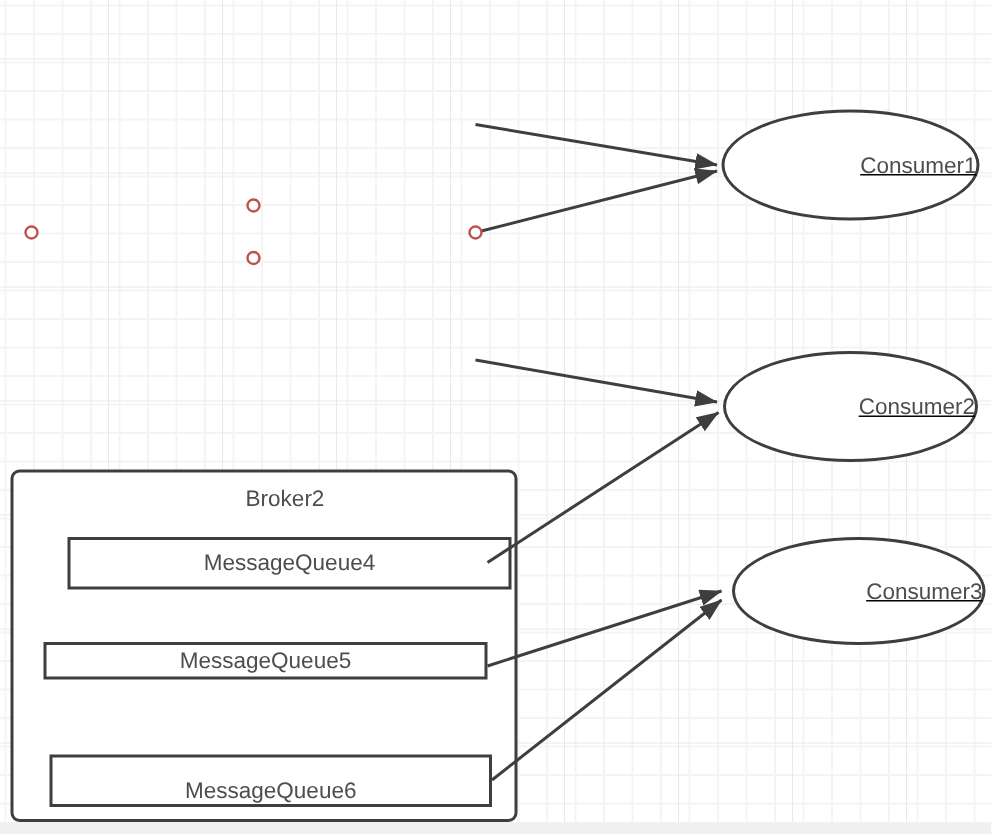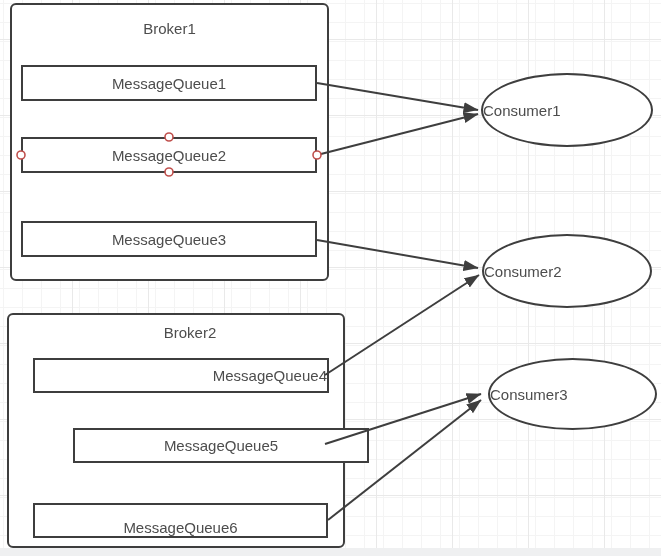--- a/index.html
+++ b/index.html
@@ -54,59 +54,48 @@
     color: #4d4d4d;
     white-space: nowrap;
   }
   .consumer {
     position: absolute;
     background: #ffffff;
     border: 2px solid #3e3e3e;
     border-radius: 50%;
     display: flex;
     align-items: center;
-    justify-content: flex-start;
+    justify-content: flex-end;
     z-index: 1;
+    text-decoration: underline;
   }
   .overlay {
     position: absolute;
     left: 0; top: 0;
     width: 661px; height: 556px;
     z-index: 2;
     pointer-events: none;
   }
   .overlay line { pointer-events: stroke; }
   .overlay circle { pointer-events: all; }
 </style>
 </head>
 <body>
 
 <div class="canvas">
 
   <div class="bottom-strip"></div>
 
-  <div class="broker" style="left:10px; top:3px; width:319px; height:278px;">
-    <div class="broker-title" style="padding-top:14px;">Broker1</div>
-    <div class="queue" style="left:9px; top:60px; width:296px; height:36px;">
-      <span>MessageQueue1</span>
-    </div>
-    <div class="queue" style="left:9px; top:132px; width:296px; height:36px;">
-      <span>MessageQueue2</span>
-    </div>
-    <div class="queue" style="left:9px; top:216px; width:296px; height:36px;">
-      <span>MessageQueue3</span>
-    </div>
-  </div>
 
   <div class="broker" style="left:7px; top:313px; width:338px; height:235px;">
     <div class="broker-title" style="padding-top:8px;margin-left:28px;">Broker2</div>
-    <div class="queue" style="left:24px; top:43px; width:296px; height:35px;justify-content:flex-end;">
+    <div class="queue" style="left:36px; top:43px; width:296px; height:35px;">
       <span>MessageQueue4</span>
     </div>
-    <div class="queue" style="left:20px; top:113px; width:296px; height:35px;margin-left:44px;">
+    <div class="queue" style="left:20px; top:113px; width:296px; height:25px;">
       <span>MessageQueue5</span>
     </div>
     <div class="queue" style="left:24px; top:188px; width:295px; height:35px;align-items:flex-end;">
       <span>MessageQueue6</span>
     </div>
   </div>
 
   <div class="consumer" style="left:481px; top:73px; width:172px; height:74px;">
     <span>Consumer1</span>
   </div>

